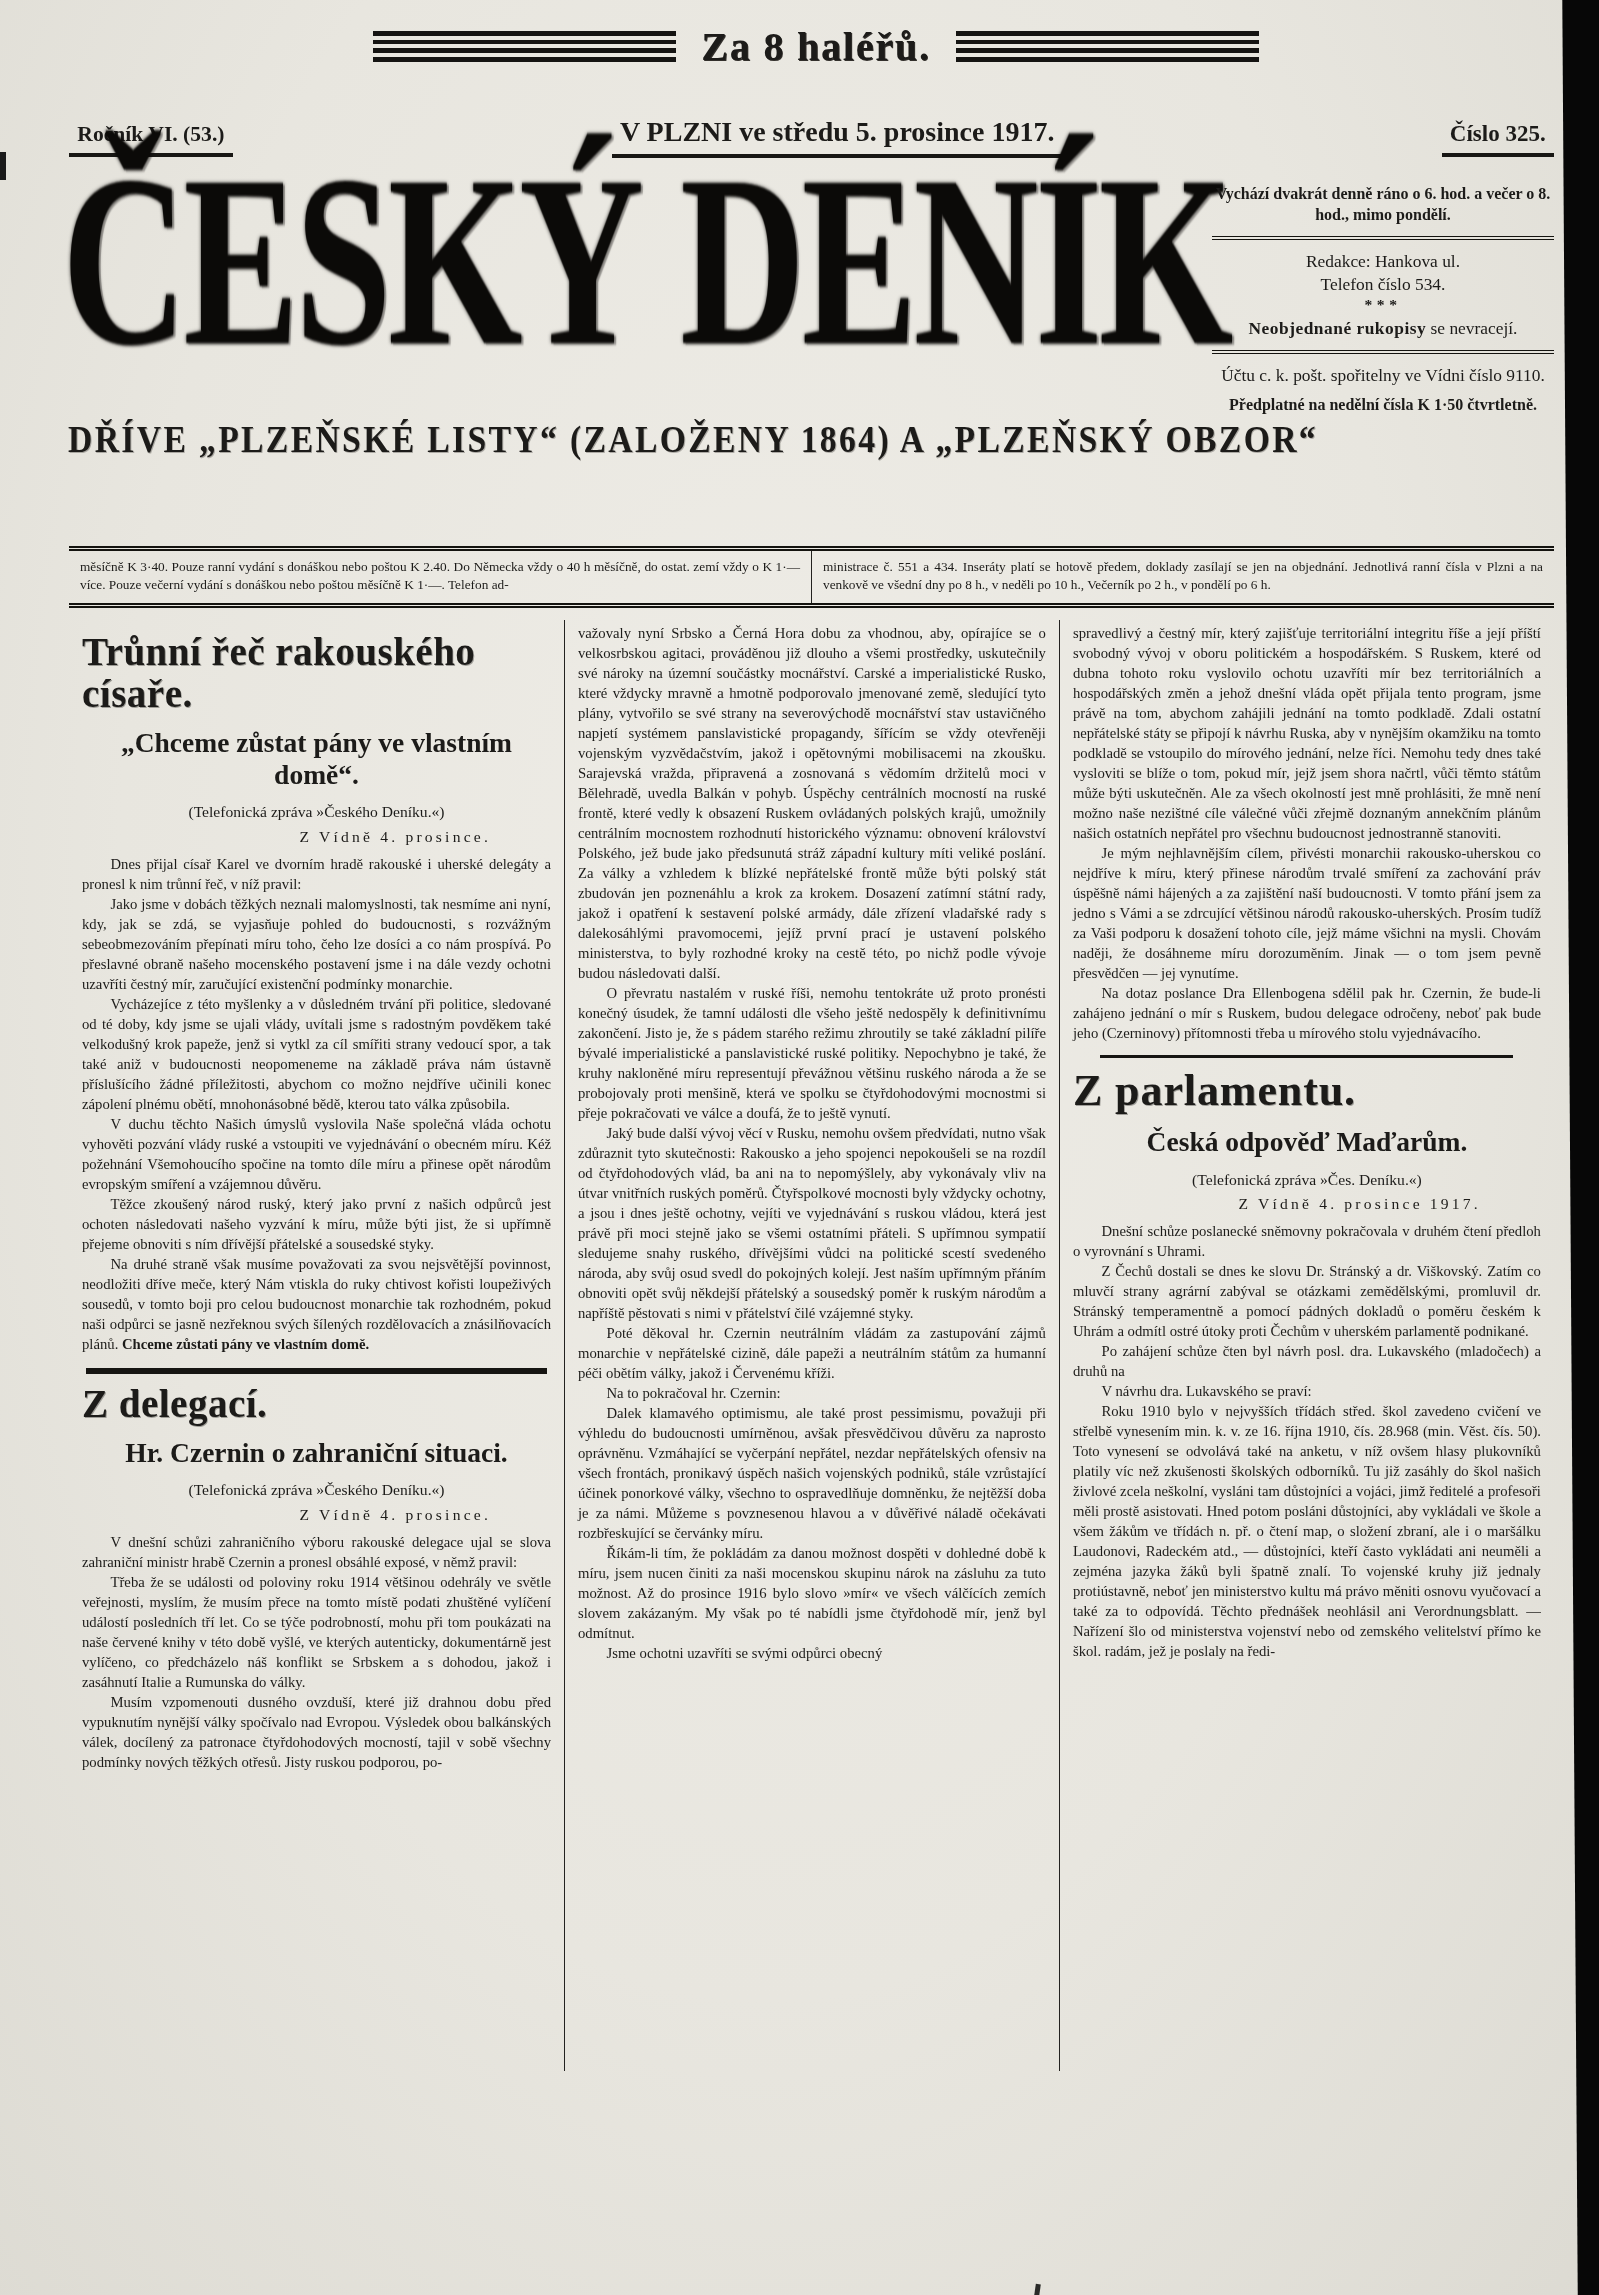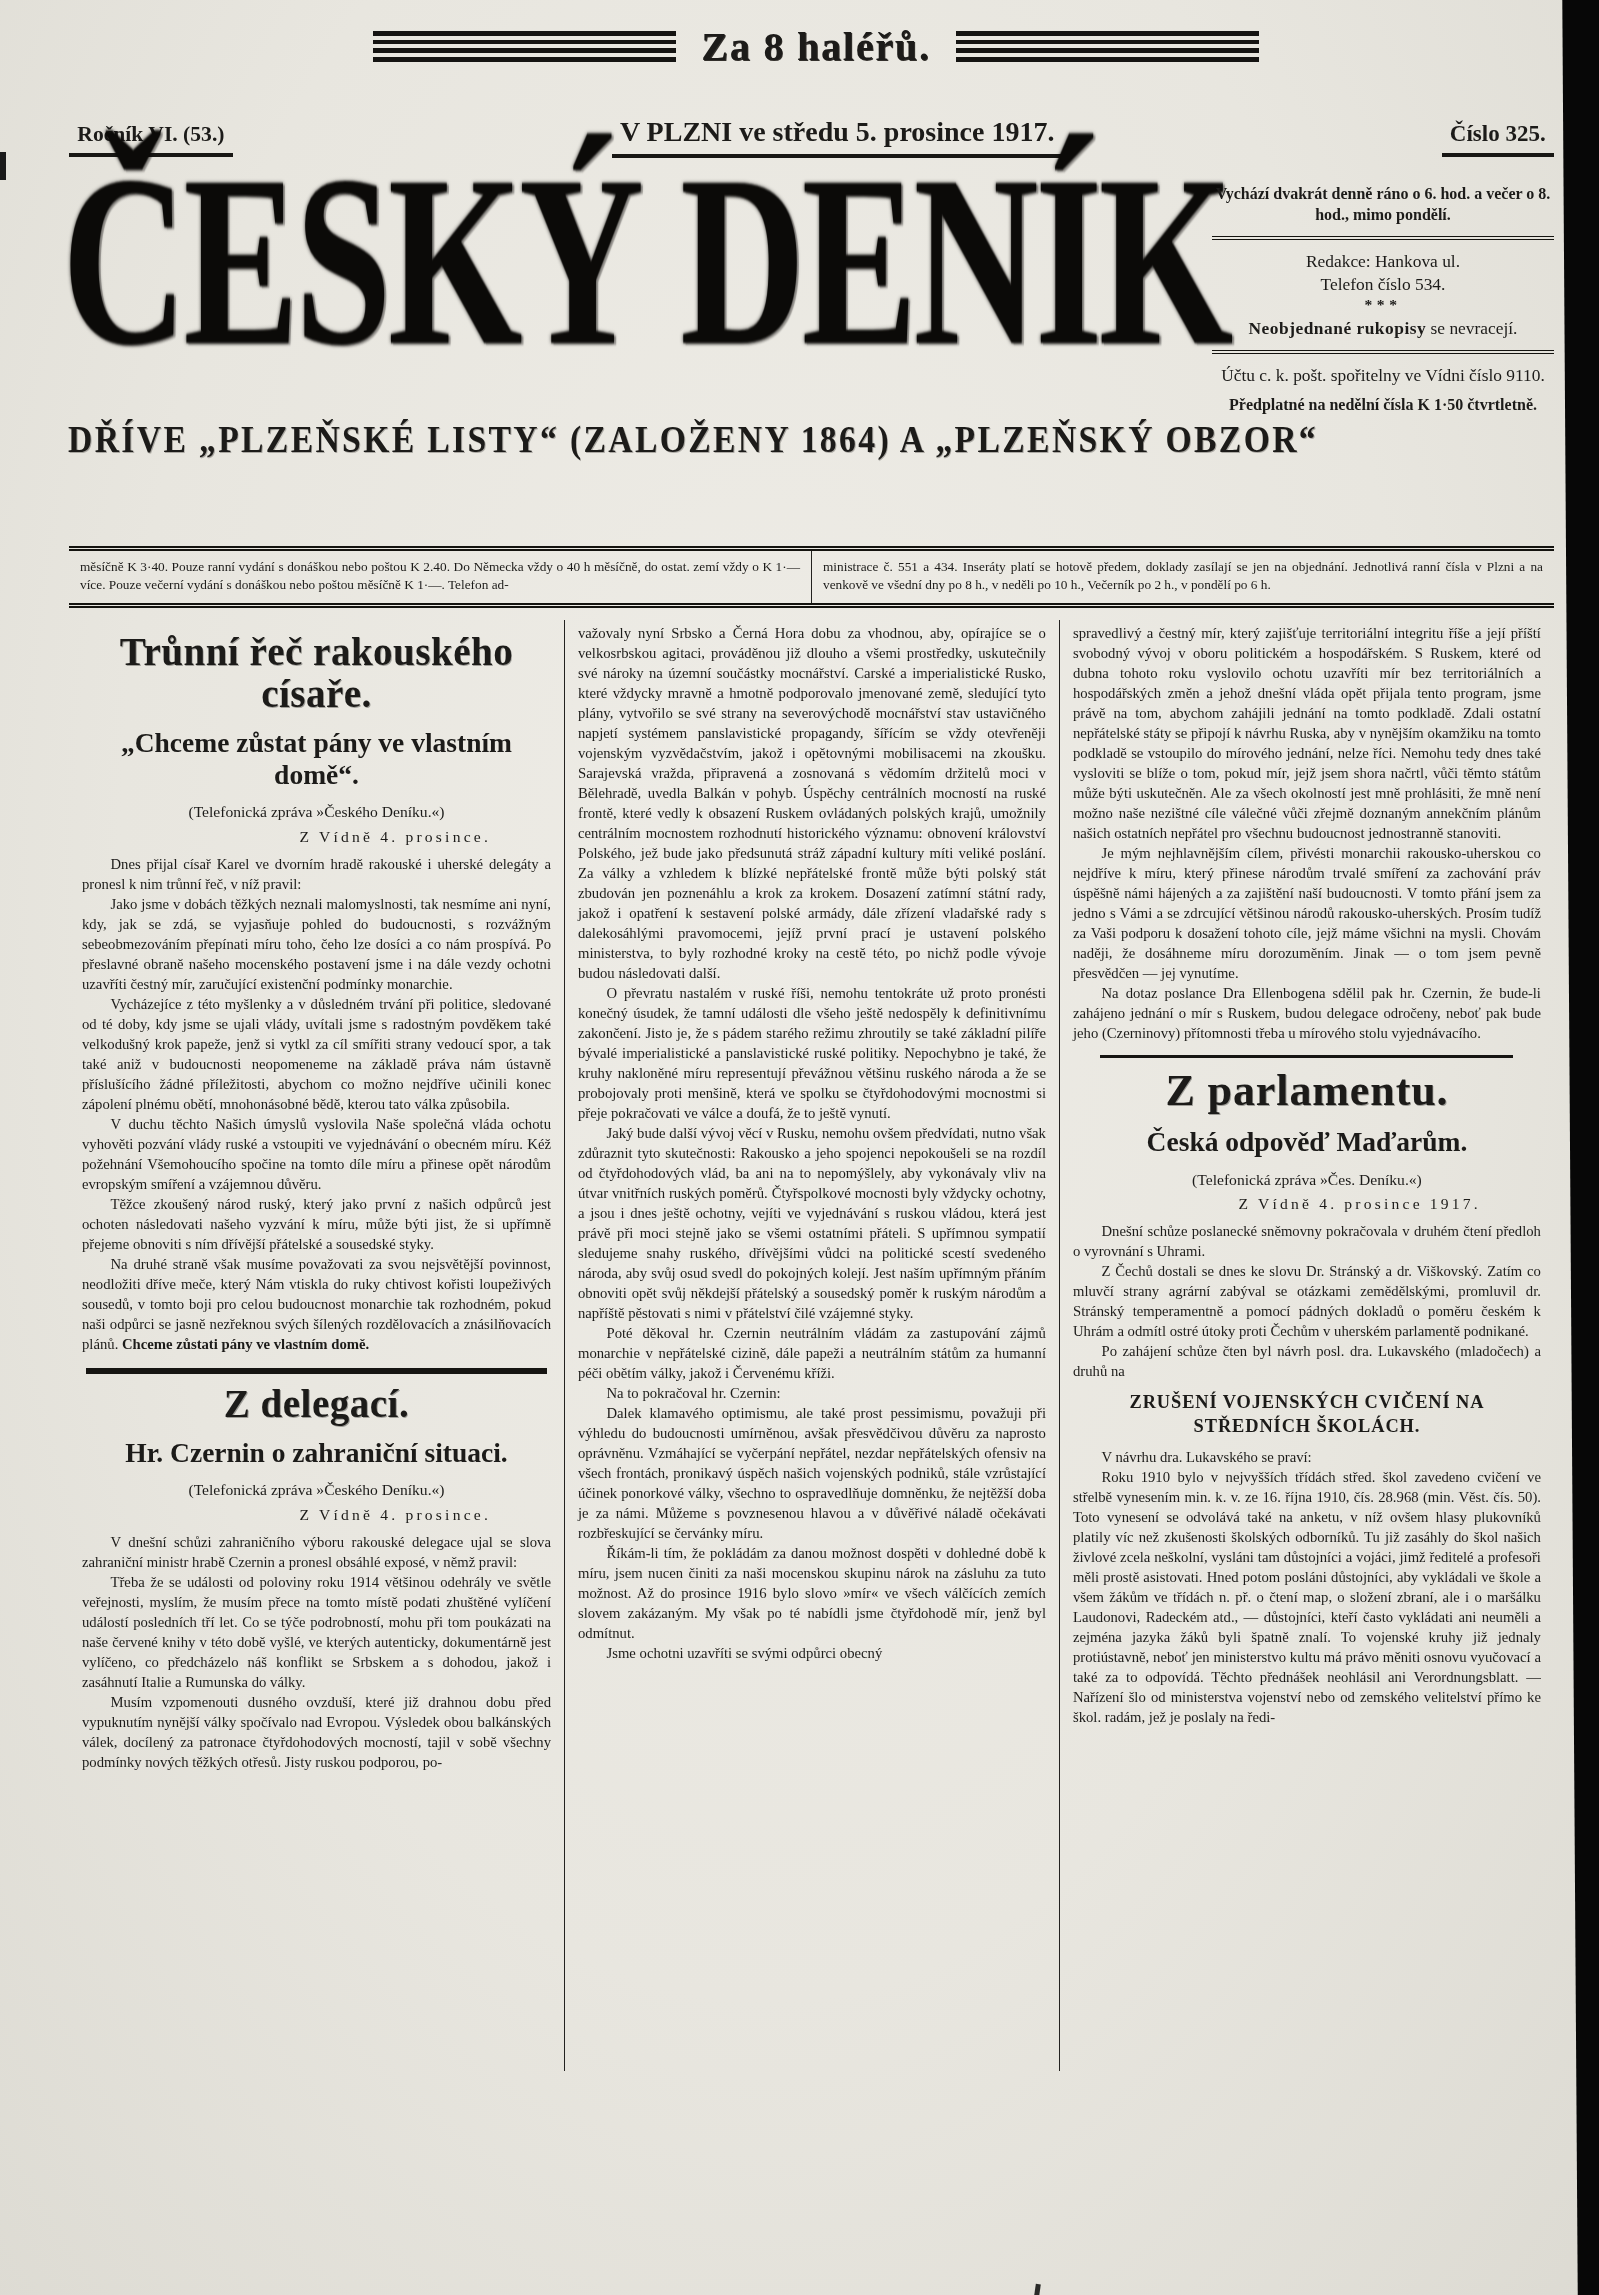--- a/index.html
+++ b/index.html
@@ -60,21 +60,21 @@
     display:flex;
   }
   .notice-cell{flex:1;padding:7.3px 11px 9.2px;font-size:13.3px;line-height:1.33;text-align:justify;}
   .notice-cell + .notice-cell{border-left:1.4px solid #23221f;}
 
   
   .columns{display:flex;margin:12px 46px 0 69px;height:1451px;overflow:hidden;}
   .col{width:33.333%;padding:2.8px 13px 0;box-sizing:border-box;}
   .col + .col{border-left:1.4px solid #232220;}
 
-  .article-title{font-size:39px;font-weight:bold;line-height:1.08;text-align:center;margin:8.3px 0 6.4px;letter-spacing:0.5px;text-shadow:0.9px 0.9px 0 rgba(20,19,16,.35);}
+  .article-title{font-size:39px;font-weight:bold;line-height:1.08;margin:8.3px 0 6.4px;letter-spacing:0.5px;text-shadow:0.9px 0.9px 0 rgba(20,19,16,.35);}
   .article-title.xl{font-size:44px;letter-spacing:0.9px;}
   .article-subtitle{font-size:27.5px;font-weight:bold;line-height:1.15;text-align:center;margin:12px 0 4.6px;}
   .source-line{font-size:15.6px;text-align:center;margin:13px 0 1.8px;}
   .dateline{font-size:15.6px;text-align:right;padding-right:60px;letter-spacing:3.2px;margin:6.4px 0 8.3px;white-space:nowrap;}
   p.body{font-size:14.7px;line-height:20px;text-align:justify;text-indent:28.5px;margin:0;}
   p.body.no-indent{text-indent:0;}
   p.body b{font-weight:bold;}
   .heavy-rule{height:6.4px;background:#161512;margin:13.8px 3.7px 5.5px;}
   .mid-rule{height:3.7px;background:#161512;margin:12px 27.5px 7.3px;}
   .motion-heading{font-size:18.4px;font-weight:bold;text-align:center;line-height:1.3;letter-spacing:0.9px;margin:10px 18.4px 7.3px;}
@@ -168,20 +168,19 @@
       <p class="body">Je mým nejhlavnějším cílem, přivésti monarchii rakousko-uherskou co nejdříve k míru, který přinese národům trvalé smíření za zachování práv úspěšně námi hájených a za zajištění naší budoucnosti. V tomto přání jsem za jedno s Vámi a se zdrcující většinou národů rakousko-uherských. Prosím tudíž za Vaši podporu k dosažení tohoto cíle, jejž máme všichni na mysli. Chovám naději, že dosáhneme míru dorozuměním. Jinak — o tom jsem pevně přesvědčen — jej vynutíme.</p>
       <p class="body">Na dotaz poslance Dra Ellenbogena sdělil pak hr. Czernin, že bude-li zahájeno jednání o mír s Ruskem, budou delegace odročeny, neboť pak bude jeho (Czerninovy) přítomnosti třeba u mírového stolu vyjednávacího.</p>
       <div class="mid-rule"></div>
       <h2 class="article-title xl">Z parlamentu.</h2>
       <h3 class="article-subtitle">Česká odpověď Maďarům.</h3>
       <div class="source-line">(Telefonická zpráva »Čes. Deníku.«)</div>
       <div class="dateline">Z Vídně 4. prosince 1917.</div>
       <p class="body">Dnešní schůze poslanecké sněmovny pokračovala v druhém čtení předloh o vyrovnání s Uhrami.</p>
       <p class="body">Z Čechů dostali se dnes ke slovu Dr. Stránský a dr. Viškovský. Zatím co mluvčí strany agrární zabýval se otázkami zemědělskými, promluvil dr. Stránský temperamentně a pomocí pádných dokladů o poměru českém k Uhrám a odmítl ostré útoky proti Čechům v uherském parlamentě podnikané.</p>
       <p class="body">Po zahájení schůze čten byl návrh posl. dra. Lukavského (mladočech) a druhů na</p>
-      <div class="motion-heading">ZRUŠENÍ VOJENSKÝCH CVIČENÍ NA STŘEDNÍCH ŠKOLÁCH.</div>
       <p class="body">V návrhu dra. Lukavského se praví:</p>
       <p class="body">Roku 1910 bylo v nejvyšších třídách střed. škol zavedeno cvičení ve střelbě vynesením min. k. v. ze 16. října 1910, čís. 28.968 (min. Věst. čís. 50). Toto vynesení se odvolává také na anketu, v níž ovšem hlasy plukovníků platily víc než zkušenosti školských odborníků. Tu již zasáhly do škol našich živlové zcela neškolní, vysláni tam důstojníci a vojáci, jimž ředitelé a profesoři měli prostě asistovati. Hned potom posláni důstojníci, aby vykládali ve škole a všem žákům ve třídách n. př. o čtení map, o složení zbraní, ale i o maršálku Laudonovi, Radeckém atd., — důstojníci, kteří často vykládati ani neuměli a zejména jazyka žáků byli špatně znalí. To vojenské kruhy již jednaly protiústavně, neboť jen ministerstvo kultu má právo měniti osnovu vyučovací a také za to odpovídá. Těchto přednášek neohlásil ani Verordnungsblatt. — Nařízení šlo od ministerstva vojenství nebo od zemského velitelství přímo ke škol. radám, jež je poslaly na ředi-</p>
     </div>
 
   </div>
 </div>
 
 
 </body></html>

